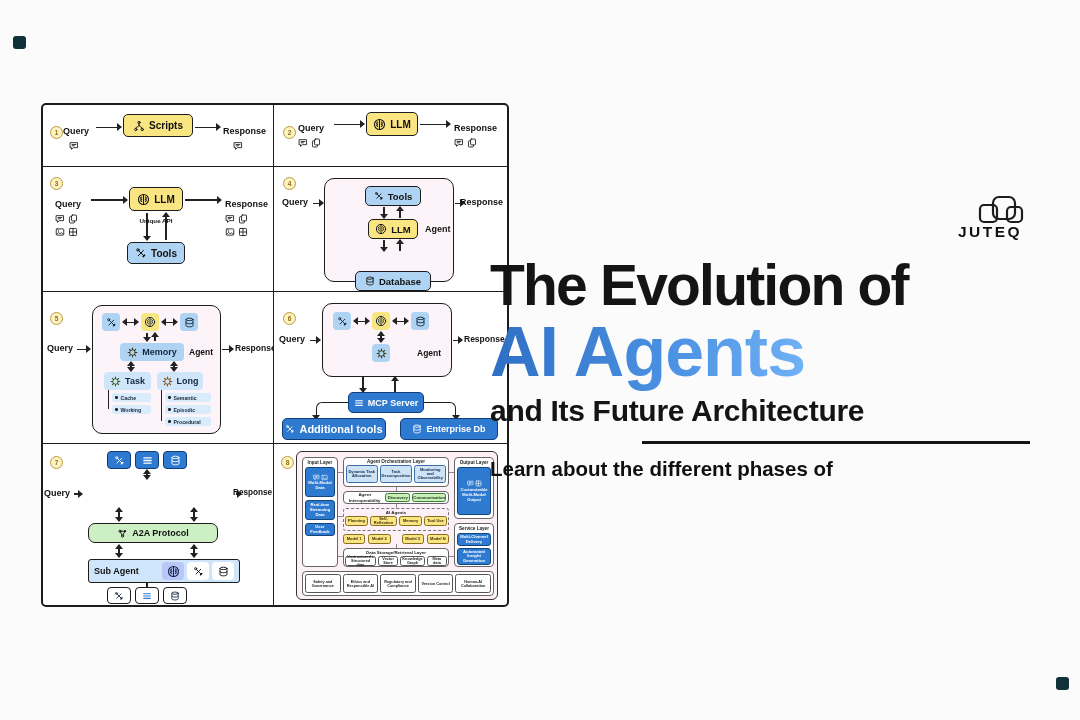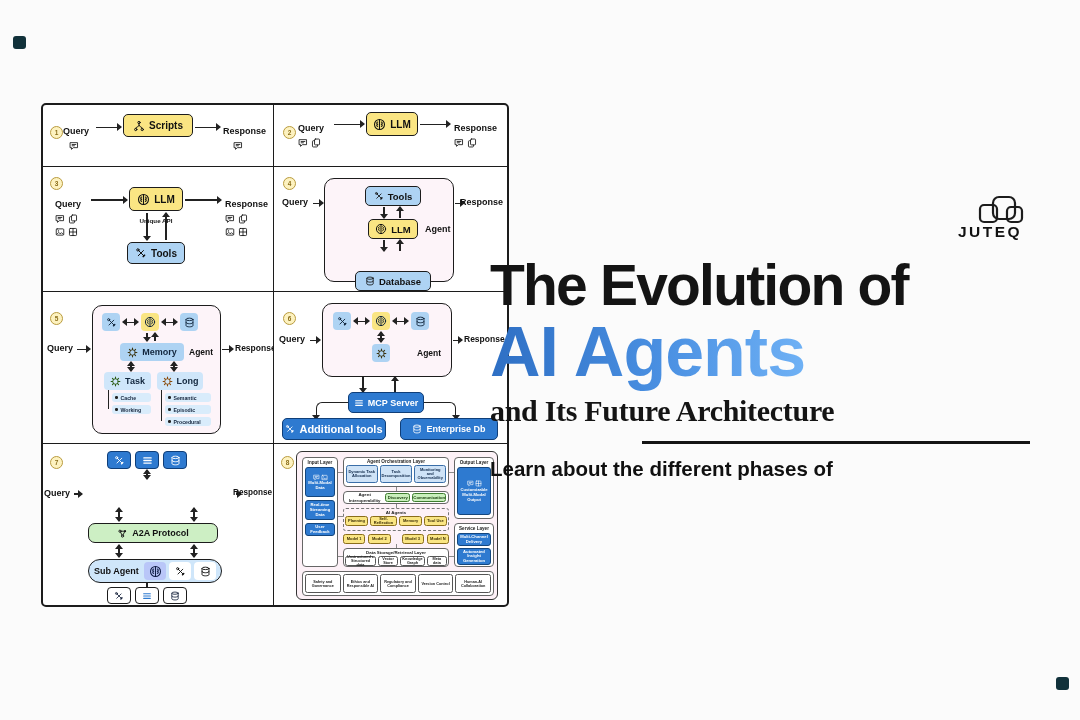--- a/index.html
+++ b/index.html
@@ -58,21 +58,21 @@
   .ychip{background:#fae583;border:0.7px solid #8a6d1a;border-radius:2.5px;font-size:4px;font-weight:600;display:flex;align-items:center;justify-content:center;text-align:center;line-height:1;box-sizing:border-box;color:#3c2e05;}
   .wchip{background:#fff;border:0.7px solid #555;border-radius:2.5px;font-size:3.8px;font-weight:600;display:flex;align-items:center;justify-content:center;text-align:center;line-height:1.05;box-sizing:border-box;color:#222;padding:0.5px;}
   .dsh{position:absolute;border-top:1px dashed #8a8a8a;}
   .dshv{position:absolute;border-left:1px dashed #8a8a8a;}
   
   .logo{position:absolute;right:44px;top:194px;width:92px;text-align:center;}
   .logo-text{font-size:15.5px;font-weight:800;letter-spacing:2.5px;color:#111;margin-top:-5px;}
   .twrap{position:absolute;right:50px;top:256px;width:540px;color:#141414;}
   .t1{font-size:57px;font-weight:600;letter-spacing:-1.8px;line-height:1.05;}
   .t2{font-size:70px;font-weight:800;letter-spacing:-1px;line-height:1.05;background:linear-gradient(90deg,#2e6fc4 0%,#4a90e2 55%,#6fb1f5 100%);-webkit-background-clip:text;background-clip:text;color:transparent;display:inline-block;padding-bottom:3px;}
-  .t3{font-size:30px;font-weight:600;margin-top:2px;letter-spacing:-0.3px;font-family:Liberation Serif, serif;}
+  .t3{font-size:30px;font-weight:600;margin-top:2px;letter-spacing:-0.3px;}
   .rule{height:2.5px;width:388px;background:#141414;margin:13px 0 0 auto;}
   .sub{margin-top:11px;font-size:20.5px;font-weight:600;line-height:1.32;color:#101010;}
 </style>
 </head>
 <body>
 
 <svg width="0" height="0" style="position:absolute" aria-hidden="true">
 <defs>
   <g id="sym-chat">
         <path d="M3.5 4h17v12h-10l-4.5 4v-4h-2.5z"></path>
@@ -450,21 +450,21 @@
     <div class="vl dbv" style="left:75px;top:64px;height:13px;"></div>
     <div class="vl dbv" style="left:150px;top:64px;height:13px;"></div>
     <div class="abs" style="left:45px;top:79px;width:130px;height:20px;background:#cdefc4;border:1.4px solid #1c1c1c;border-radius:7px;box-sizing:border-box;display:flex;align-items:center;justify-content:center;gap:4px;">
       <svg class="ic" viewBox="0 0 24 24">
           <use href="#sym-net"></use>
         </svg>
       <span class="lbl" style="font-size:9px;">A2A Protocol</span>
     </div>
     <div class="vl dbv" style="left:75px;top:101px;height:12px;"></div>
     <div class="vl dbv" style="left:150px;top:101px;height:12px;"></div>
-    <div class="abs" style="left:45px;top:115px;width:134px;height:24px;background:#cfe6fa;border:1.4px solid #1c1c1c;border-radius:12px;box-sizing:border-box;display:flex;align-items:center;padding:0 5px;gap:3px;text-align:right;">
+    <div class="abs" style="left:45px;top:115px;width:152px;height:24px;background:#cfe6fa;border:1.4px solid #1c1c1c;border-radius:3px;box-sizing:border-box;display:flex;align-items:center;padding:0 5px;gap:3px;text-align:right;">
       <span class="lbl" style="margin-right:auto;font-size:9px;">Sub Agent</span>
       <div class="cic cperi" style="position:static;width:22px;height:18px;">
           <svg class="ic ic13" viewBox="0 0 24 24">
             <use href="#sym-brain"></use>
           </svg>
         </div>
       <div class="cic" style="position:static;width:22px;height:18px;background:#fff;">
           <svg class="ic" viewBox="0 0 24 24">
             <use href="#sym-tools"></use>
           </svg>

